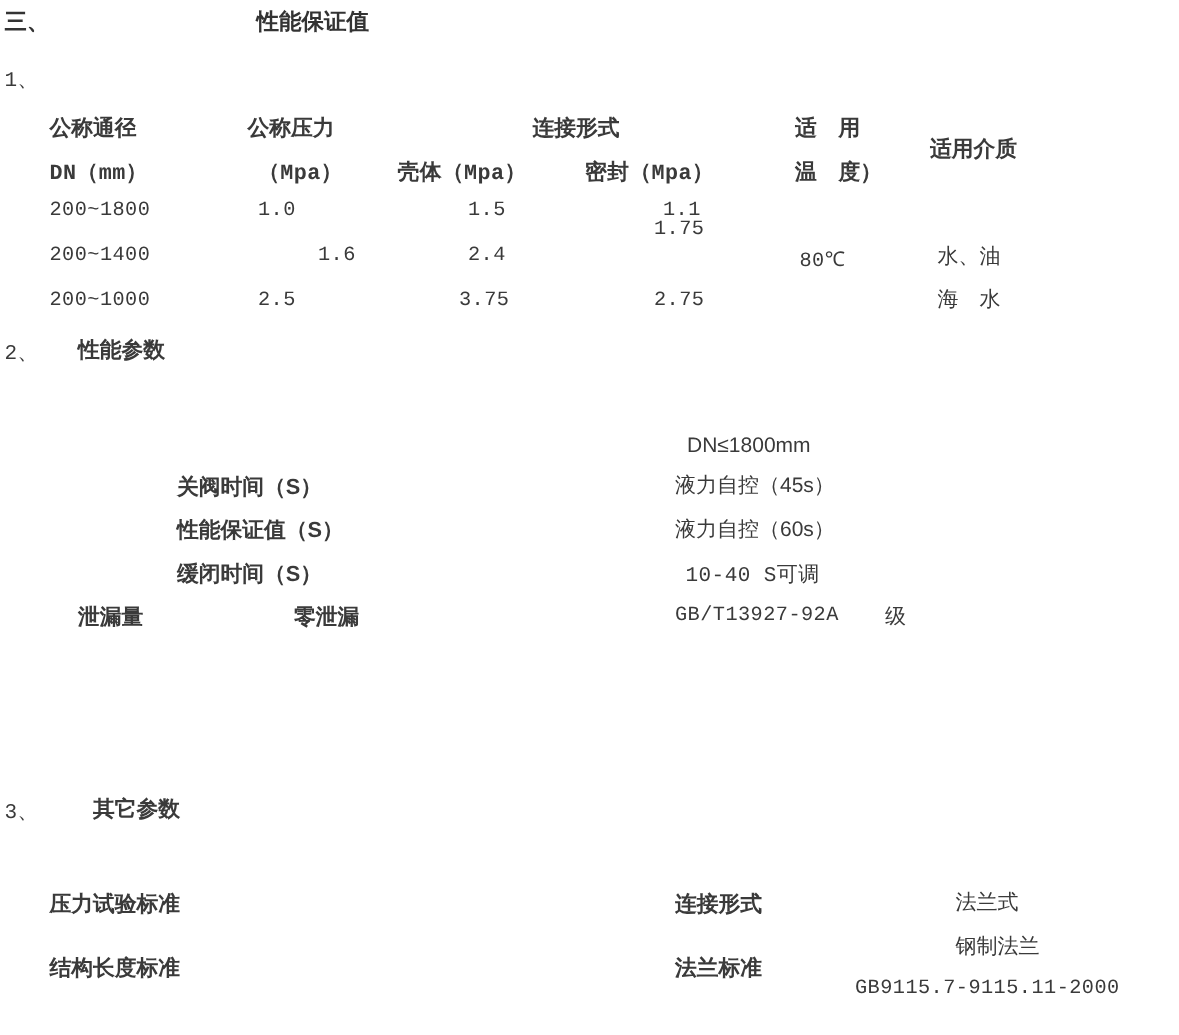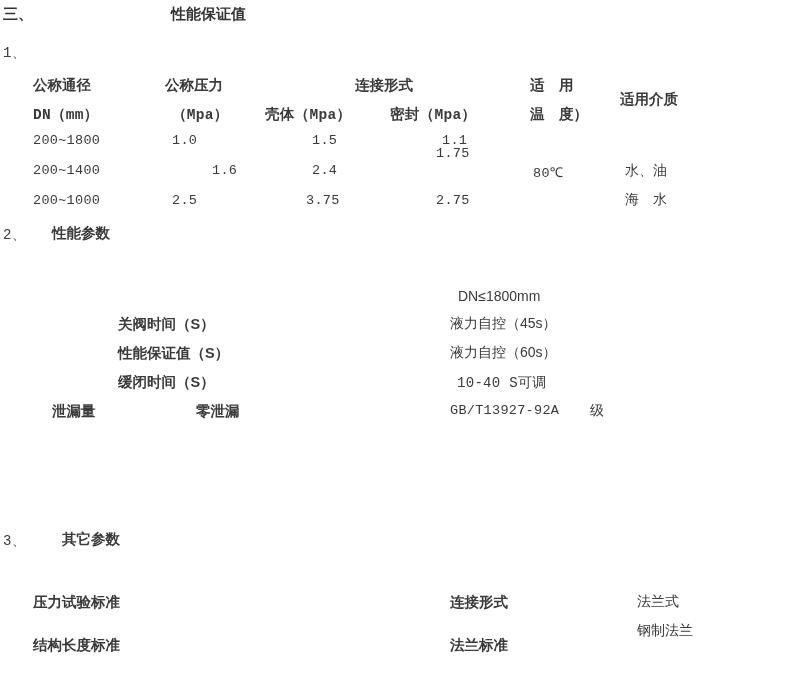--- a/index.html
+++ b/index.html
@@ -118,14 +118,15 @@
   <div class="abs num-item mono" style="left:3px; top:532px;">3、</div>
   <div class="abs label" style="left:62px; top:530px;">其它参数</div>
 
   <div class="abs label" style="left:33px; top:593px;">压力试验标准</div>
   <div class="abs label" style="left:450px; top:593px;">连接形式</div>
   <div class="abs plain" style="left:637px; top:593px;">法兰式</div>
 
   <div class="abs label" style="left:33px; top:636px;">结构长度标准</div>
   <div class="abs label" style="left:450px; top:636px;">法兰标准</div>
   <div class="abs plain" style="left:637px; top:622px;">钢制法兰</div>
+  <div class="abs mono" style="left:570px; top:652px;">GB9115.7-9115.11-2000</div>
 
 </div>
 
 </body></html>

